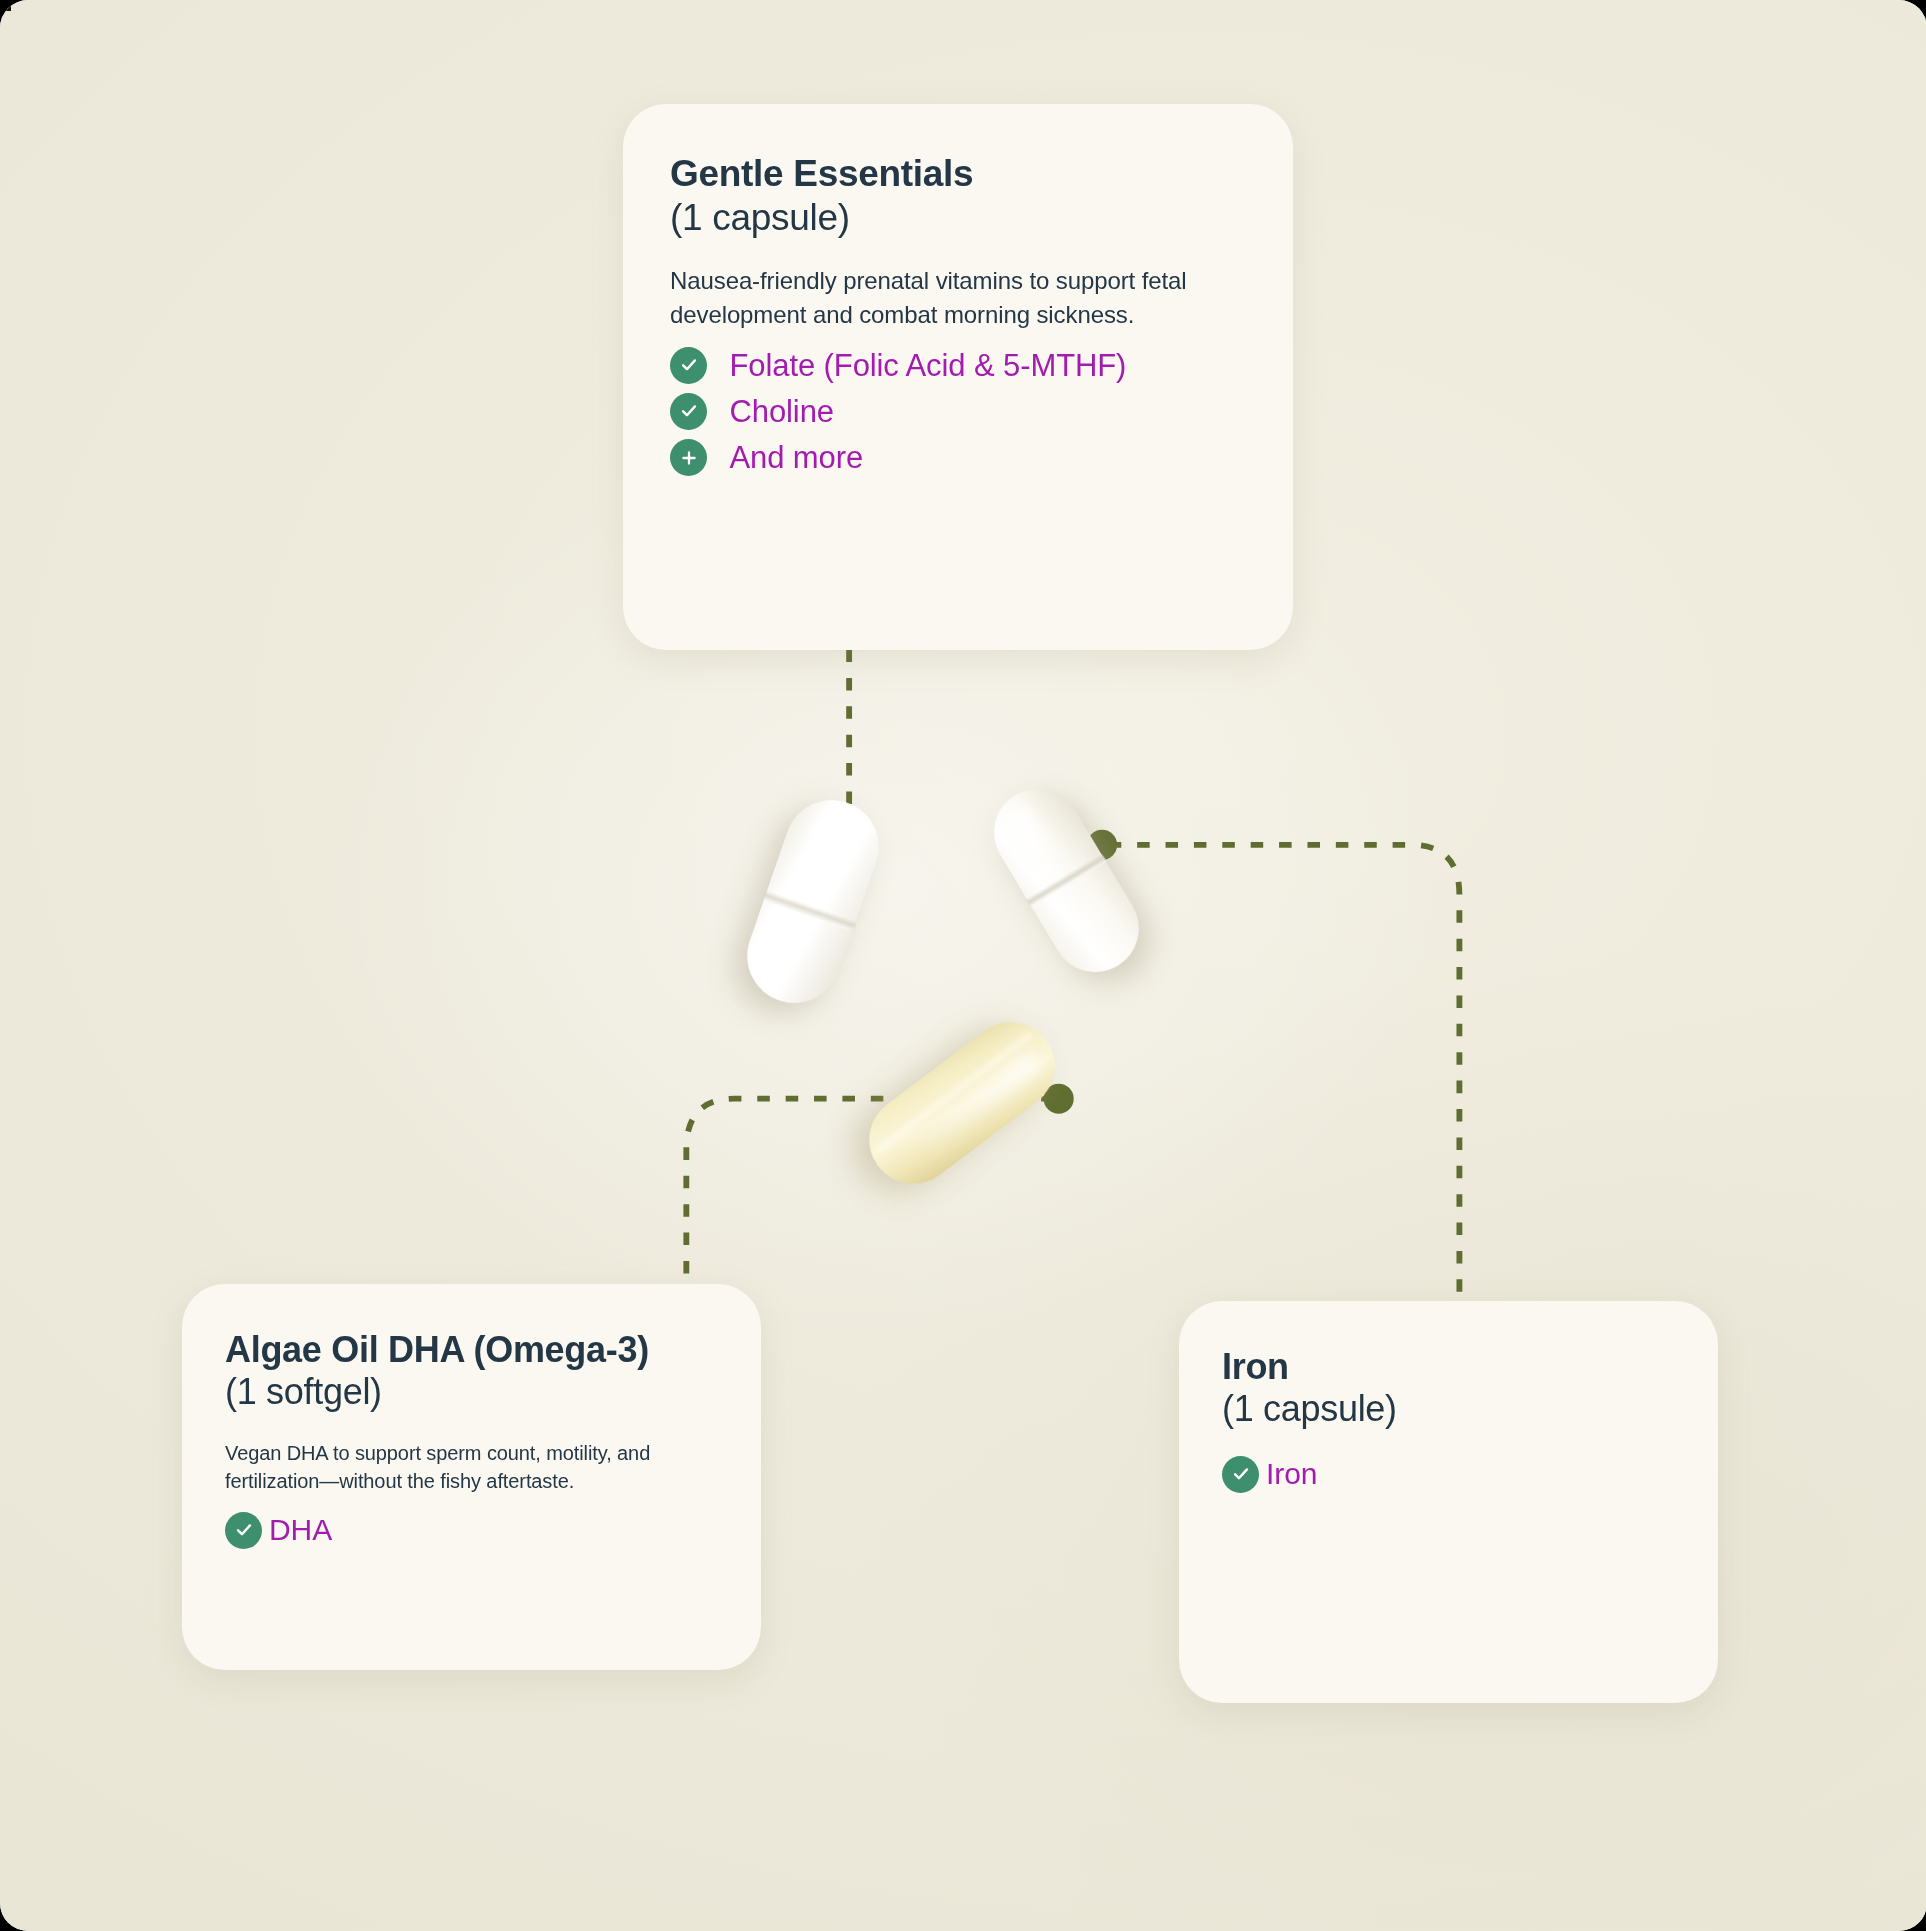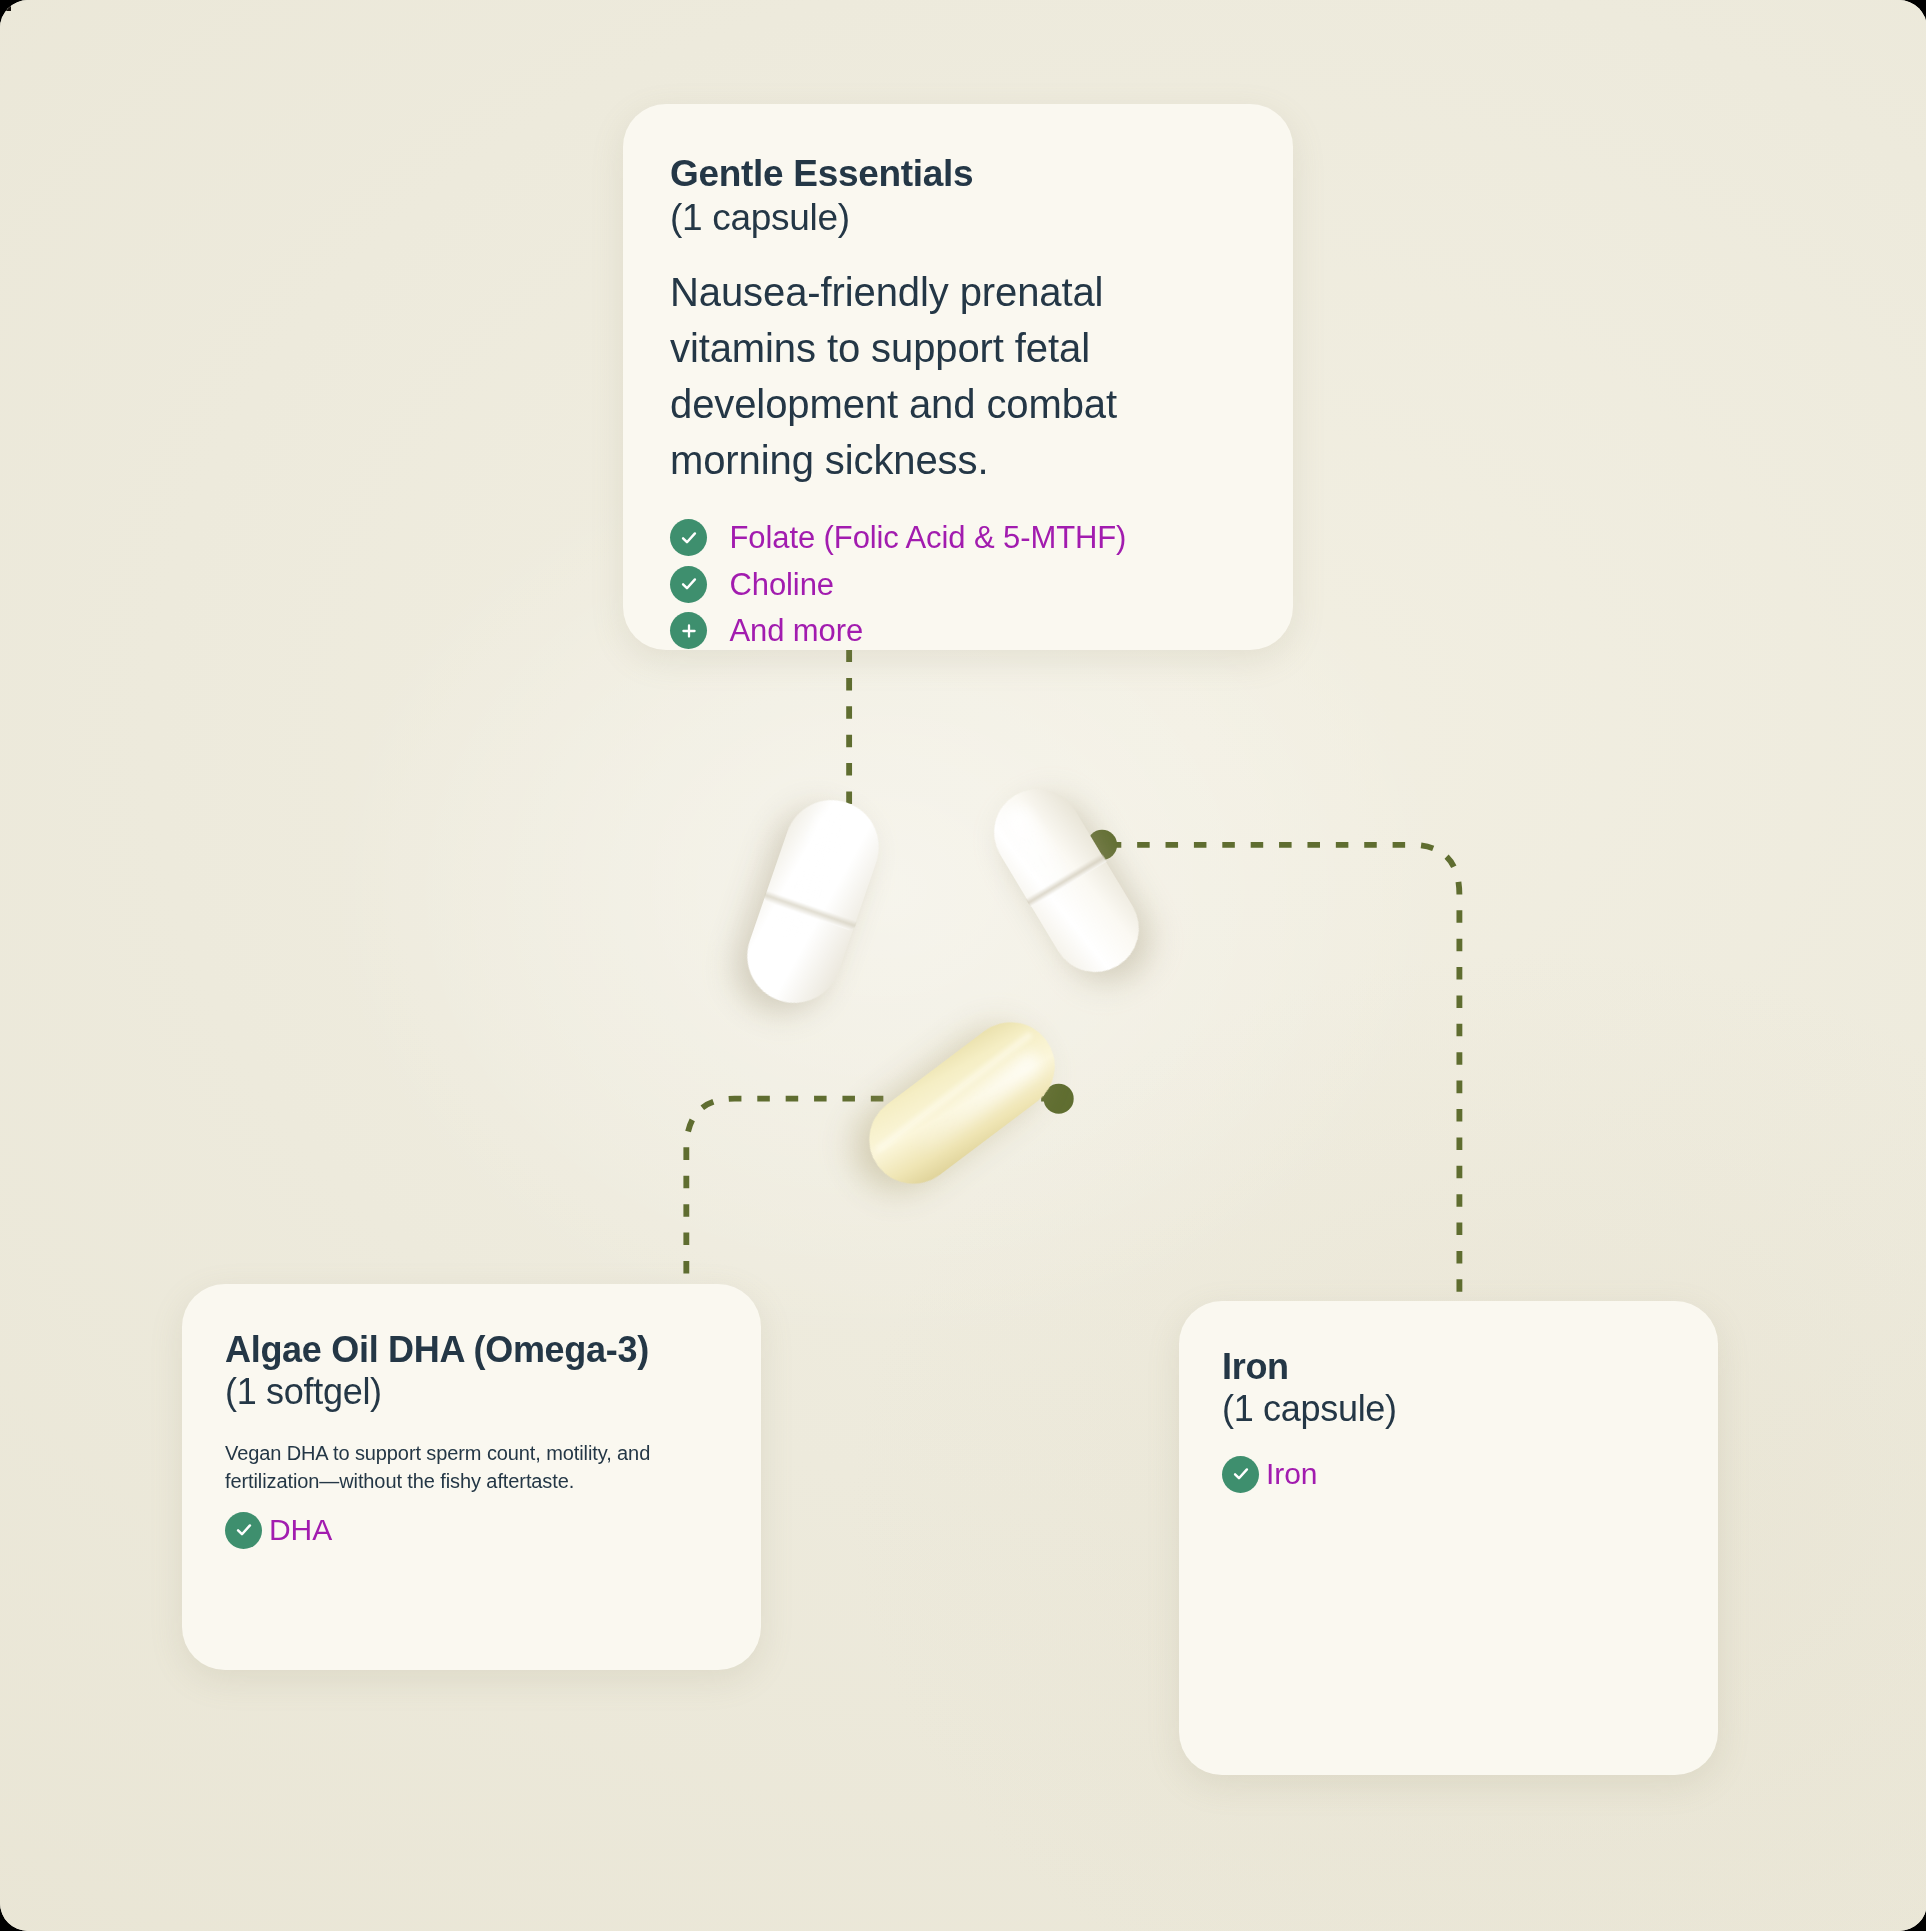--- a/index.html
+++ b/index.html
@@ -142,44 +142,44 @@
   
   .card {
     position: absolute;
     background: #FAF8F0;
     border-radius: 43px;
     box-shadow: 0 10px 33px rgba(150,140,112,0.16);
   }
 
   #card-gentle-essentials { left: 623px;  top: 104px;  width: 670px;  height: 546px;  padding: 48px 47px 0 47px; }
   #card-algae-dha        { left: 182px;  top: 1284px; width: 579px;  height: 386px;  padding: 45px 42px 0 43px; }
-  #card-iron             { left: 1179px; top: 1301px; width: 539px;  height: 474px;  padding: 45px 40px 0 43px; }
+  #card-iron             { left: 1179px; top: 1301px; width: 539px;  height: 402px;  padding: 45px 40px 0 43px; }
 
   .card-title {
     color: #243746;
     font-weight: 700;
     font-size: 37px;
     line-height: 1.18;
     letter-spacing: -0.3px;
   }
   .card-subtitle {
     color: #243746;
     font-weight: 400;
     font-size: 37px;
     line-height: 1.18;
     letter-spacing: -0.3px;
     margin-bottom: 25px;
   }
   .card-desc {
     color: #243746;
     font-weight: 400;
-    font-size: 40px;
+    font-size: 24px;
     line-height: 1.40;
     letter-spacing: -0.1px;
-    margin-bottom: 31px;
+    margin-bottom: 15px;
   }
 
   #card-algae-dha .card-title,
   #card-algae-dha .card-subtitle { font-size: 36px; }
   #card-algae-dha .card-desc { font-size: 20px; margin-bottom: 16.7px; }
 
   #card-iron .card-title,
   #card-iron .card-subtitle { font-size: 36px; }
   #card-iron .card-desc { font-size: 30px; margin-bottom: 16.7px; }
 

